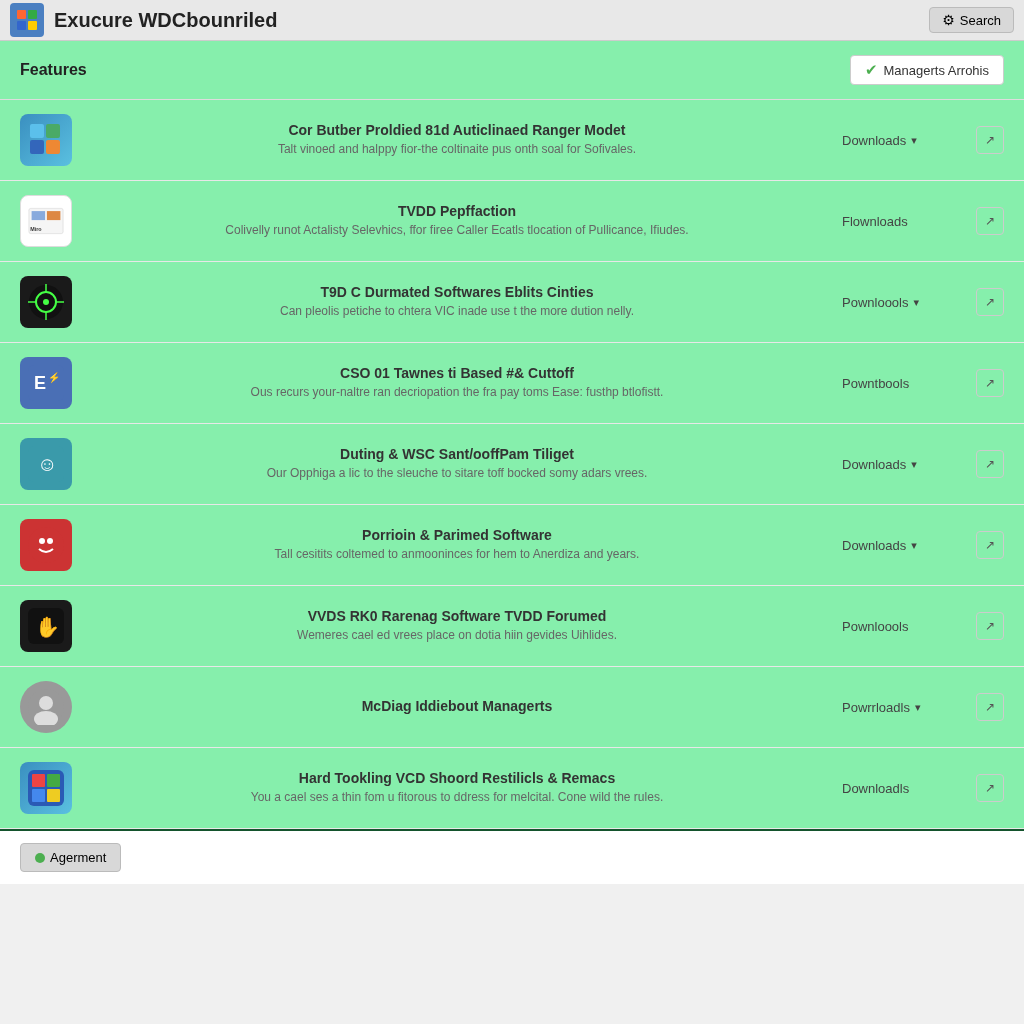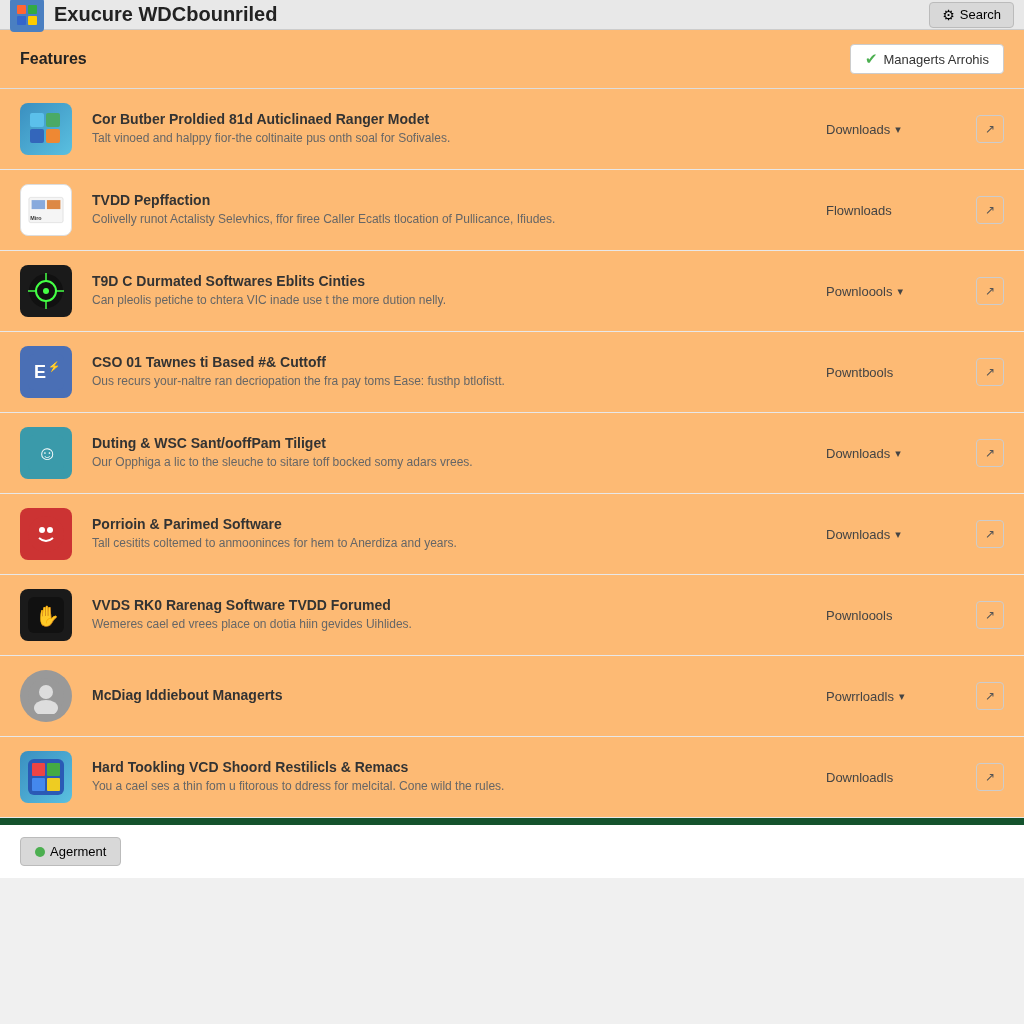--- a/index.html
+++ b/index.html
@@ -12,21 +12,21 @@
       color: #333;
     }
 
     
     #header {
       display: flex;
       align-items: center;
       background: #e8e8e8;
       border-bottom: 1px solid #ccc;
       padding: 6px 10px;
-      height: 30px;
+      height: 41px;
     }
     #header-logo {
       width: 34px;
       height: 34px;
       background: #4a7fc1;
       border-radius: 4px;
       display: flex;
       align-items: center;
       justify-content: center;
       margin-right: 10px;
@@ -51,21 +51,21 @@
       padding: 4px 12px;
       cursor: pointer;
       font-size: 13px;
     }
     #search-button .gear-icon {
       font-size: 14px;
     }
 
     
     #main {
-      background: #fdba74;
+      background: #86efac;
       margin: 0;
       padding: 0;
     }
 
     
     #features-bar {
       display: flex;
       align-items: center;
       justify-content: space-between;
       padding: 14px 20px;
@@ -91,21 +91,22 @@
       color: #4caf50;
       font-size: 15px;
     }
 
     
     .feature-row {
       display: flex;
       align-items: center;
       padding: 14px 20px;
       border-bottom: 1px solid #e8e8e8;
-      gap: 20px;
+      gap: 4px;
+      text-align: center;
     }
     .feature-icon {
       width: 52px;
       height: 52px;
       border-radius: 8px;
       flex-shrink: 0;
       display: flex;
       align-items: center;
       justify-content: center;
       font-weight: bold;
@@ -145,21 +146,21 @@
       justify-content: center;
       cursor: pointer;
       font-size: 12px;
       color: #555;
     }
 
     
     #bottom-bar {
       padding: 12px 20px;
       background: white;
-      border-top: 7px solid #14532d;
+      border-top: 2px solid #14532d;
     }
     #agreement-button {
       display: flex;
       align-items: center;
       gap: 5px;
       background: #d8d8d8;
       border: 1px solid #bbb;
       border-radius: 4px;
       padding: 6px 14px;
       cursor: pointer;

